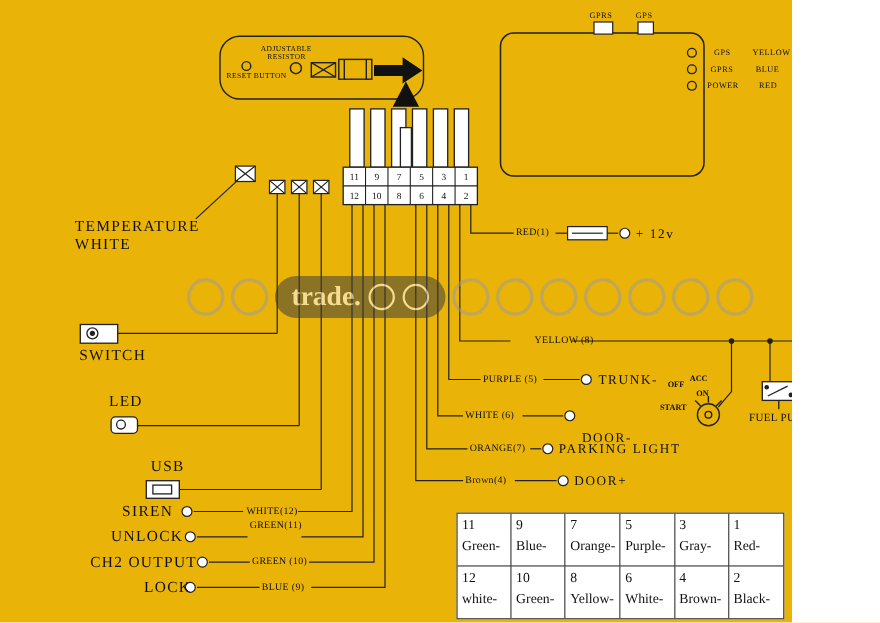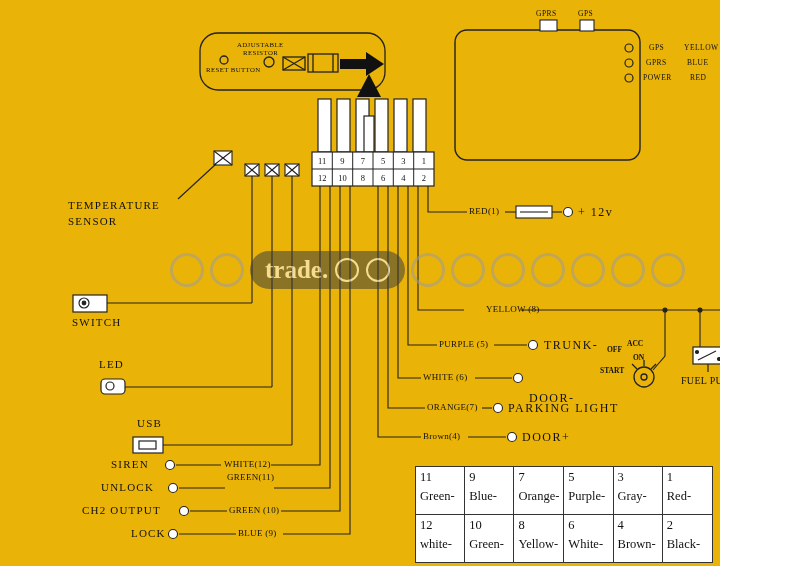--- a/index.html
+++ b/index.html
@@ -1,20 +1,20 @@
 <!DOCTYPE html>
 <html><head>
 <meta charset="utf-8">
 <style>
   html,body{margin:0;padding:0;background:#fff;}
   .stage{position:relative;width:720px;height:566px;background:#eab308;overflow:hidden;
          font-family:"Liberation Serif",serif;color:#111;}
   .layer{position:absolute;left:0;top:0;z-index:1;}
   .abs{position:absolute;white-space:nowrap;z-index:2;}
-  .t-big{font-size:11px;letter-spacing:1.2px;}
+  .t-big{font-size:14px;letter-spacing:1.2px;}
   .t-wire{font-size:9px;letter-spacing:.3px;}
   .t-target{font-size:12px;letter-spacing:1.5px;}
   .t-tiny{font-size:6.8px;letter-spacing:.4px;}
   .t-gps{font-size:7.5px;letter-spacing:.5px;}
   .t-ign{font-size:7.5px;font-weight:bold;}
   .t-fuel{font-size:10px;font-weight:normal;letter-spacing:.3px;}
   .pin-grid{position:absolute;left:312px;top:152px;width:122px;height:34px;z-index:2;
             display:grid;grid-template-columns:repeat(6,1fr);grid-auto-rows:17px;}
   .pin-grid span{display:flex;align-items:center;justify-content:center;font-size:8.5px;}
   .pin-table{position:absolute;left:415px;top:466px;width:296px;z-index:2;
@@ -212,21 +212,21 @@
     <span>1</span>
     <span>12</span>
     <span>10</span>
     <span>8</span>
     <span>6</span>
     <span>4</span>
     <span>2</span>
   </div>
 
   <span class="abs t-big" style="left:68px;top:199px;">TEMPERATURE</span>
-  <span class="abs t-big" style="left:68px;top:215px;">SENSOR</span>
+  <span class="abs t-big" style="left:68px;top:215px;">WHITE</span>
   <span class="abs t-big" style="left:72px;top:316px;">SWITCH</span>
   <span class="abs t-big" style="left:99px;top:358px;">LED</span>
   <span class="abs t-big" style="left:137px;top:417px;">USB</span>
 
   <span class="abs t-big" style="left:111px;top:458px;">SIREN</span>
   <span class="abs t-wire" style="left:224px;top:459px;">WHITE(12)</span>
   <span class="abs t-big" style="left:101px;top:481px;">UNLOCK</span>
   <span class="abs t-wire" style="left:227px;top:472px;">GREEN(11)</span>
   <span class="abs t-big" style="left:82px;top:504px;">CH2 OUTPUT</span>
   <span class="abs t-wire" style="left:229px;top:505px;">GREEN (10)</span>

